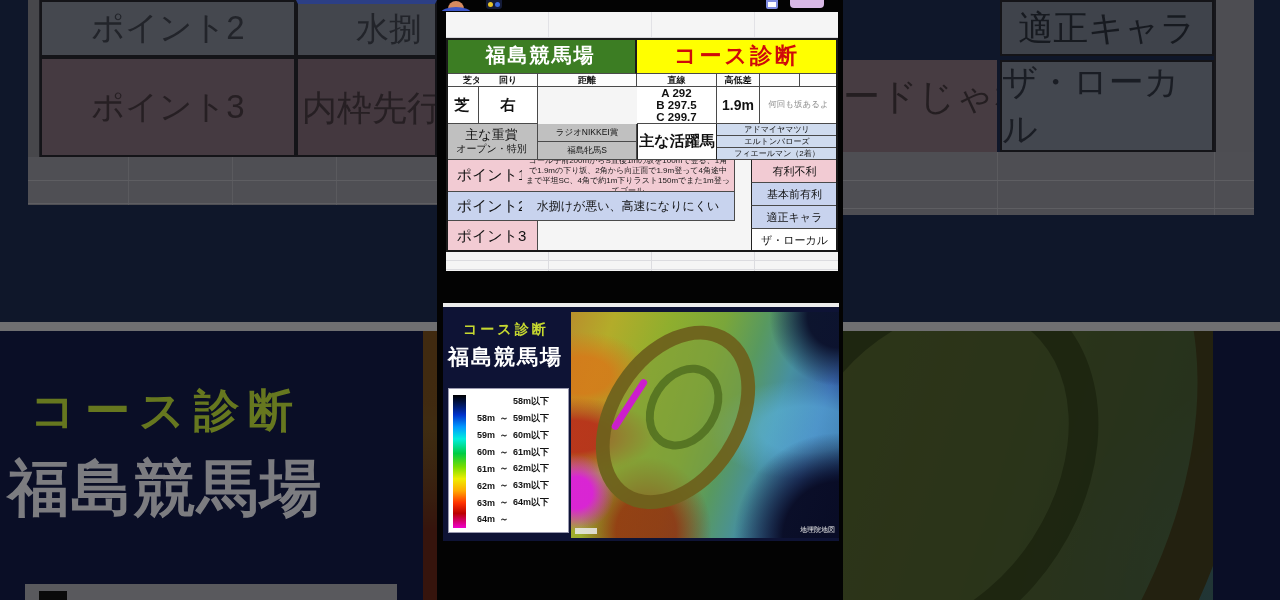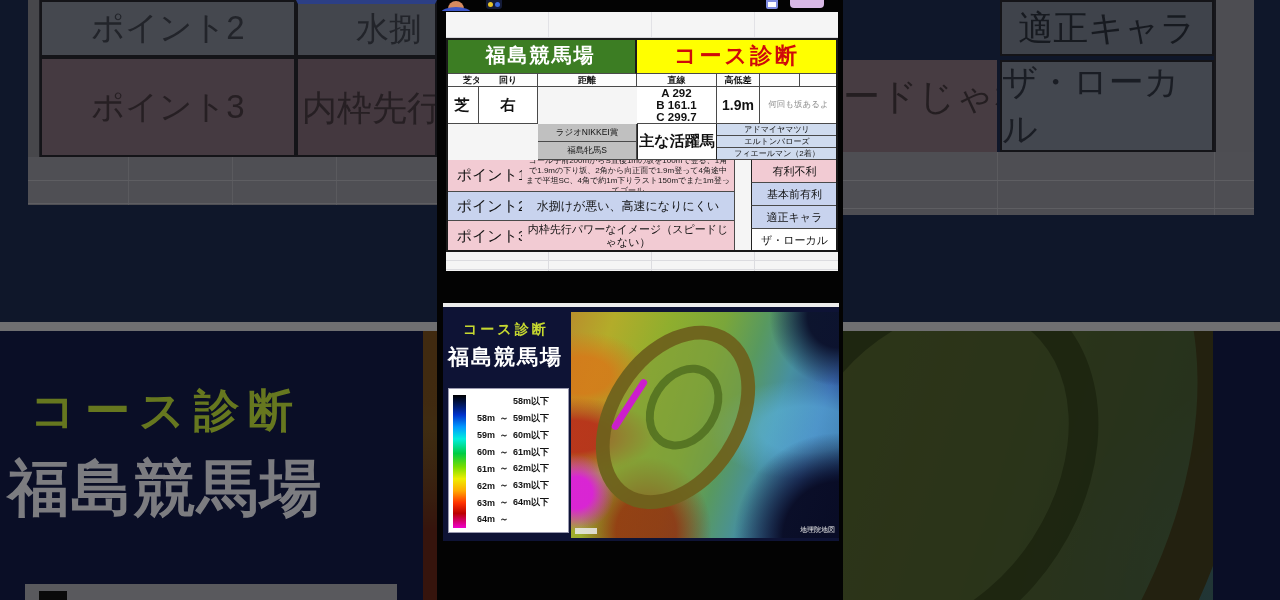--- a/index.html
+++ b/index.html
@@ -196,39 +196,42 @@
       <div class="cell colhdr" style="left:92px;width:99px;">距離</div>
       <div class="cell colhdr" style="left:191px;width:80px;">直線</div>
       <div class="cell colhdr" style="left:271px;width:43px;">高低差</div>
       <div class="cell colhdr" style="left:314px;width:40px;"></div>
       <div class="cell colhdr" style="left:354px;width:38px;"></div>
 
       <div class="cell drow" style="left:0;width:33px;font-size:15px;">芝</div>
       <div class="cell drow" style="left:33px;width:59px;font-size:15px;">右</div>
       <div class="cell drow straight-cell" style="left:191px;width:80px;">
         <div>A 292</div>
-        <div>B 161.1</div>
+        <div>B 297.5</div>
         <div>C 299.7</div>
       </div>
       <div class="cell drow" style="left:271px;width:43px;font-size:14px;">1.9m</div>
       <div class="cell drow note-cell" style="left:314px;width:78px;">何回も坂あるよ</div>
 
+      <div class="cell m1">
+        <div class="big">主な重賞</div>
+        <div class="small">オープン・特別</div>
+      </div>
       <div class="cell m2a">ラジオNIKKEI賞</div>
       <div class="cell m2b">福島牝馬S</div>
       <div class="cell m3">主な活躍馬</div>
       <div class="cell m4" style="top:112px;">アドマイヤマツリ</div>
       <div class="cell m4" style="top:124px;">エルトンバローズ</div>
       <div class="cell m4" style="top:136px;">フィエールマン（2着）</div>
 
       <div class="cell p-label row-p1">ポイント1</div>
       <div class="cell p-desc row-p1 p1d">ゴール手前200mからS直後1mの坂を100mで登る、1角で1.9mの下り坂、2角から向正面で1.9m登って4角途中まで平坦SC、4角で約1m下りラスト150mでまた1m登ってゴール</div>
       <div class="cell p-label row-p2">ポイント2</div>
       <div class="cell p-desc row-p2 p2d">水捌けが悪い、高速になりにくい</div>
       <div class="cell p-label row-p3">ポイント3</div>
-      <div class="cell p-desc row-p3 p3d">内枠先行パワーなイメージ（スピードじゃない）</div>
 
       <div class="cell trait t1">有利不利</div>
       <div class="cell trait t2">基本前有利</div>
       <div class="cell trait t3">適正キャラ</div>
       <div class="cell trait t4">ザ・ローカル</div>
 
       <div class="abs sheet-foot"></div>
       <div class="abs tbl-outline"></div>
     </div>
 

